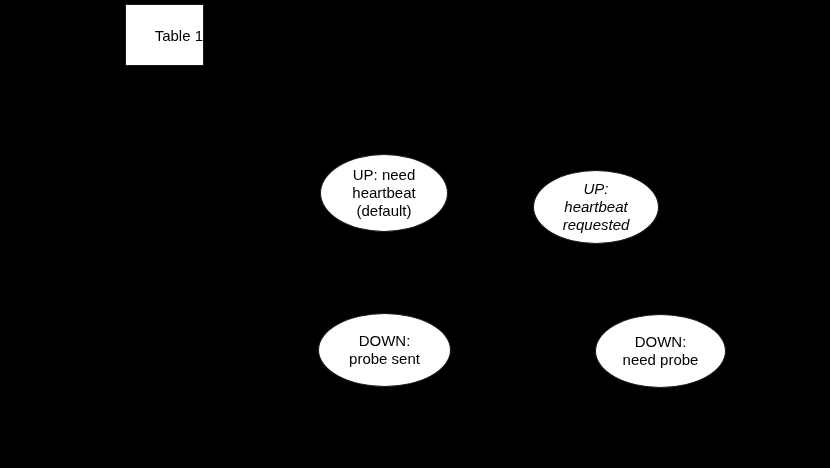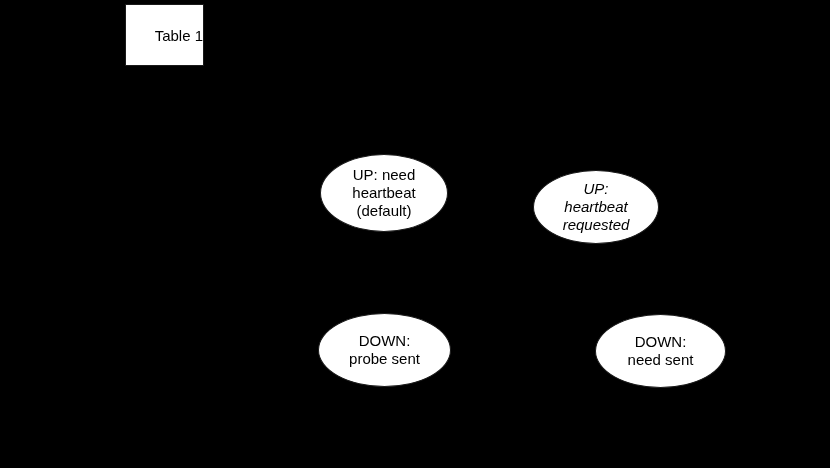--- a/index.html
+++ b/index.html
@@ -73,16 +73,16 @@
   </div>
 
 
   <div class="node node-down-probe-sent">
     <span>DOWN:</span>
     <span>probe sent</span>
   </div>
 
   <div class="node node-down-need-probe">
     <span>DOWN:</span>
-    <span>need sent</span>
+    <span>need probe</span>
   </div>
 
 </div>
 
 </body></html>

